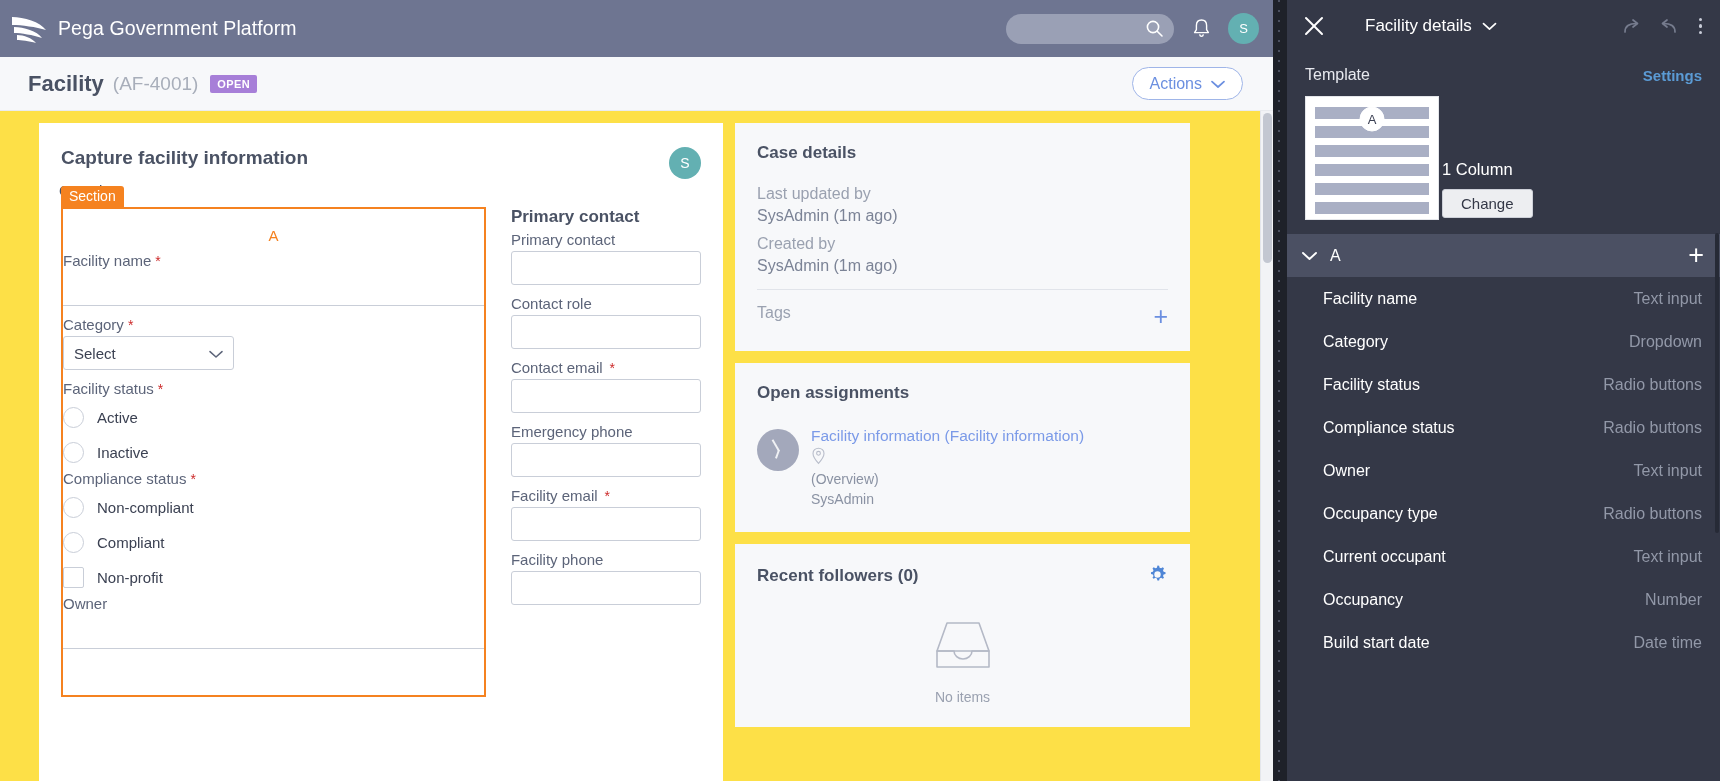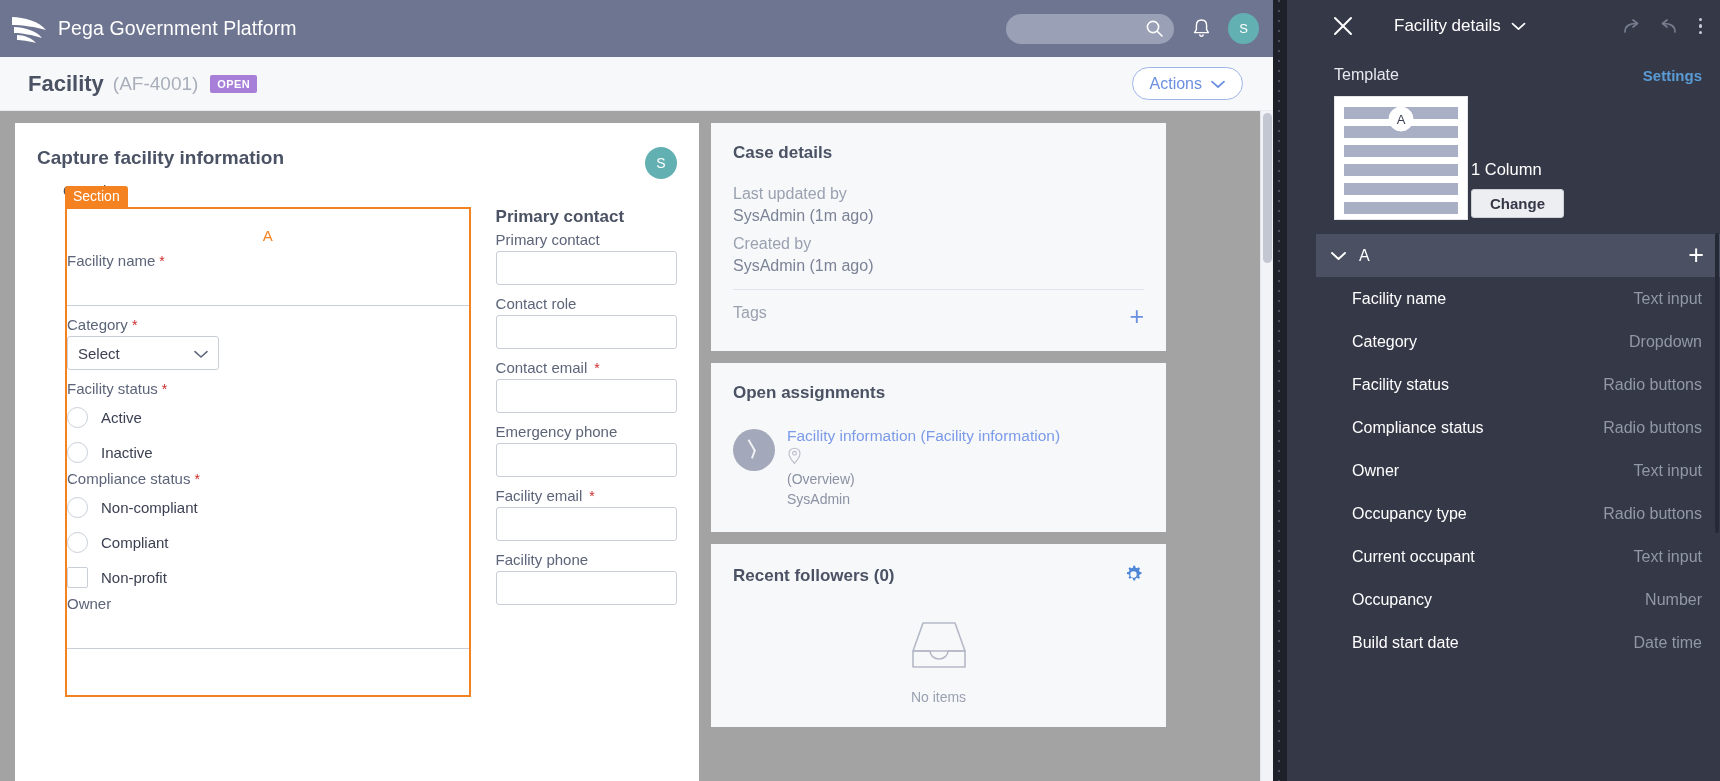--- a/index.html
+++ b/index.html
@@ -92,37 +92,38 @@
     padding: 0 17px;
     display: flex; align-items: center; gap: 9px;
     cursor: pointer;
     font-family: "Liberation Sans", sans-serif;
   }
 
   
   .work-area {
     flex: 1;
     display: flex;
-    background: #a3a3a3;
+    background: #fde047;
     position: relative;
     overflow: hidden;
+    padding-left: 24px;
   }
 
   
   .form-card {
     margin: 12px 0 0 15px;
     background: #ffffff;
     width: 684px;
     min-height: 700px;
     padding: 24px 22px 0 22px;
     position: relative;
   }
   .form-title { font-size: 19px; font-weight: bold; color: #4a5264; margin-bottom: 38px; }
 
-  .columns { display: flex; gap: 0; position: relative; margin-left: 28px; }
+  .columns { display: flex; gap: 0; position: relative; }
   .col-left { width: 447px; position: relative; }
   .col-right { width: 200px; margin-left: 25px; }
 
   
   .section-outline {
     border: 2px solid #f58220;
     position: relative;
     padding: 18px 0 0 0;
     min-height: 490px;
   }
@@ -164,21 +165,21 @@
     background: #ffffff;
     margin-bottom: 10px;
     display: block;
     font-family: "Liberation Sans", sans-serif;
     font-size: 14px;
     padding: 0 8px;
     color: #3b4152;
   }
   .txt-input.bare { border-left: none; border-right: none; border-top: none; border-radius: 0; }
   .select-input {
-    width: 152px; height: 34px;
+    width: 171px; height: 34px;
     border: 1px solid #c9ced8;
     border-radius: 3px;
     background: #ffffff;
     margin-bottom: 10px;
     display: flex; align-items: center; justify-content: space-between;
     padding: 0 10px;
     font-size: 15px; color: #3b4152;
     cursor: pointer;
   }
   .radio-row { display: flex; align-items: center; gap: 13px; height: 35px; }
@@ -257,21 +258,20 @@
   .gutter::before {
     content:'';
     position:absolute; left: 5px; top: 0; bottom: 0; width: 2px;
     background: repeating-linear-gradient(to bottom, #4b5060 0 2px, transparent 2px 10px);
   }
   .panel {
     width: 433px; height: 781px;
     background: #343847;
     display: flex; flex-direction: column;
     overflow: hidden;
-    padding-left: 29px;
   }
   .panel-top {
     height: 52px; min-height: 52px;
     display: flex; align-items: center;
     padding: 0 14px 0 16px;
     gap: 10px;
   }
   .p-close { cursor: pointer; display:flex; }
   .p-title {
     color: #ffffff; font-size: 17px;
@@ -309,21 +309,20 @@
     border: 1px solid #ffffff;
   }
   .tmpl-side { padding-left: 3px; padding-bottom: 2px; }
   .tmpl-cols { color: #ffffff; font-size: 16.5px; margin-bottom: 10px; }
   .change-btn {
     background: #edeef1; color: #343847;
     border: 1px solid #cdd0d8; border-radius: 3px;
     font-size: 15px; height: 29px; padding: 0 18px;
     cursor: pointer;
     font-family: "Liberation Sans", sans-serif;
-    font-weight: bold;
   }
 
   .group-head {
     margin-top: 14px;
     height: 43px;
     background: #4b5063;
     display: flex; align-items: center;
     padding: 0 16px 0 14px;
     gap: 12px;
   }

